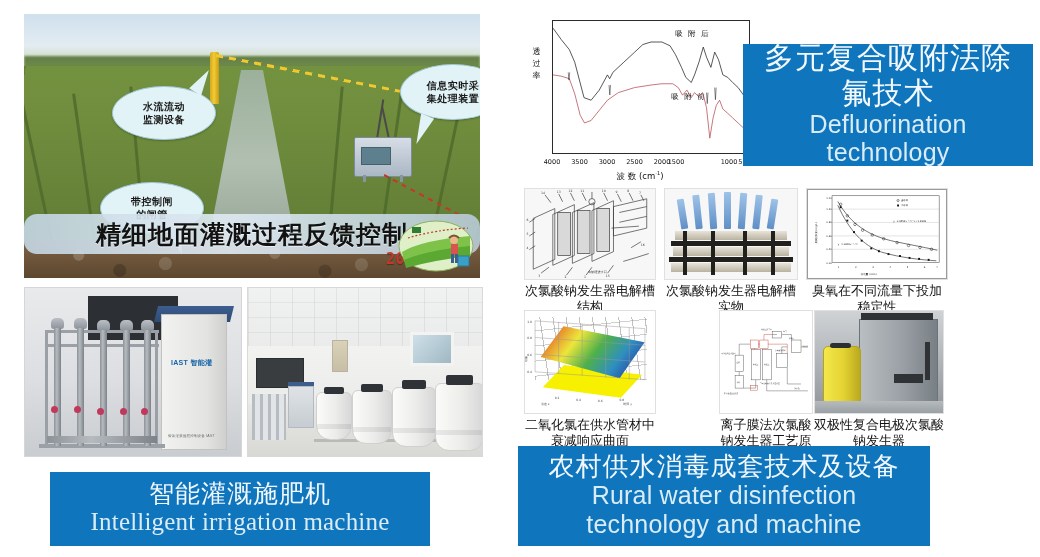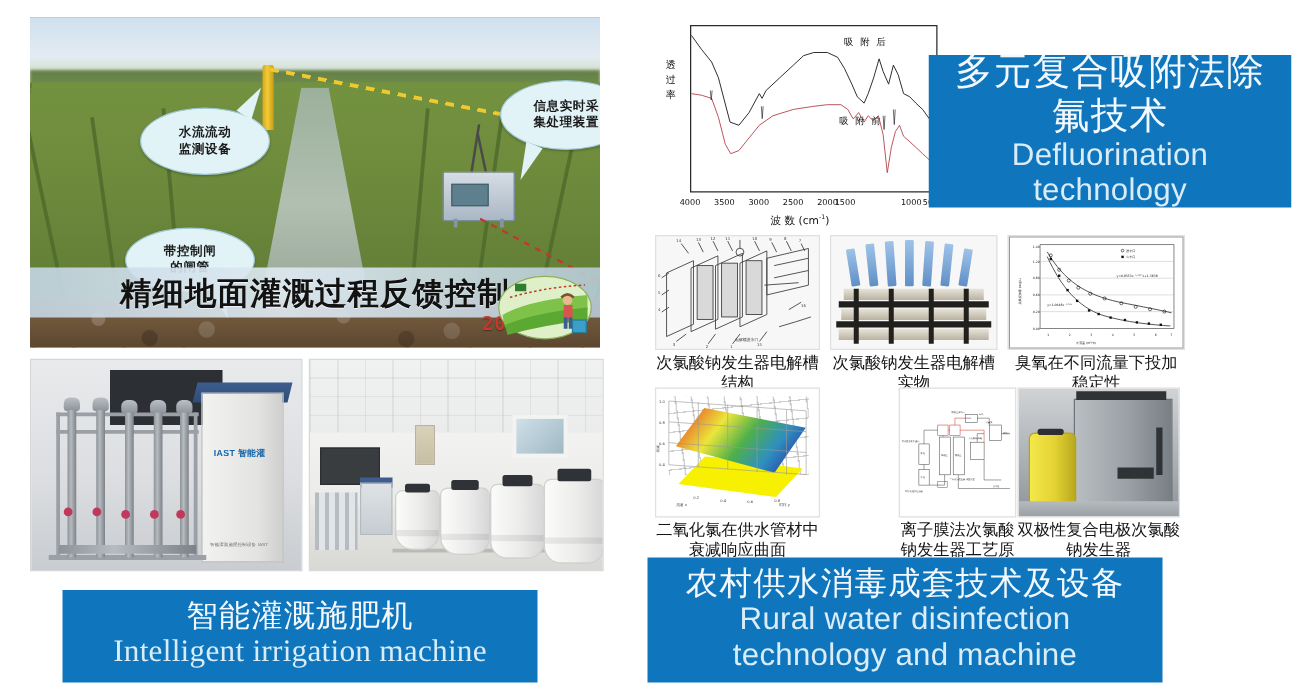--- a/index.html
+++ b/index.html
@@ -123,21 +123,21 @@
   #callout-flow .tail { border-bottom:26px solid #e2f3f7; right:6px; top:-19px; transform: rotate(32deg); }
   #callout-info { left:376px; top:50px; width:106px; height:56px;justify-content:center; }
   #callout-info .tail { border-top:30px solid #e2f3f7; left:14px; bottom:-26px; transform: rotate(22deg); }
   #callout-gate { left:76px; top:168px; width:104px; height:52px; }
   #callout-gate .tail { border-top:26px solid #e2f3f7; right:18px; bottom:-22px; transform: rotate(-18deg); }
 
   
   #field-title-band {
     position:absolute; left:0; bottom:24px; width:100%; height:40px;
     background: linear-gradient(90deg, rgba(196,214,228,.9), rgba(222,233,241,.92) 45%, rgba(188,208,224,.85));
-    display:flex; align-items:center; justify-content:center; z-index:8;
+    display:flex; align-items:center; justify-content:center; z-index:8;border-radius:13px;
   }
   #field-title-text {
     font-family:"DejaVu Sans","Liberation Sans",sans-serif;
     font-size:25px; font-weight:700; color:#121212; letter-spacing:1px;
     text-shadow: 0 1px 0 rgba(255,255,255,.6);
   }
   #field-year {
     position:absolute; right:56px; bottom:10px; z-index:9;
     font-family:"DejaVu Sans Mono","Liberation Mono",monospace;
     font-size:15px; font-weight:700; color:#c4392b; letter-spacing:.5px;

